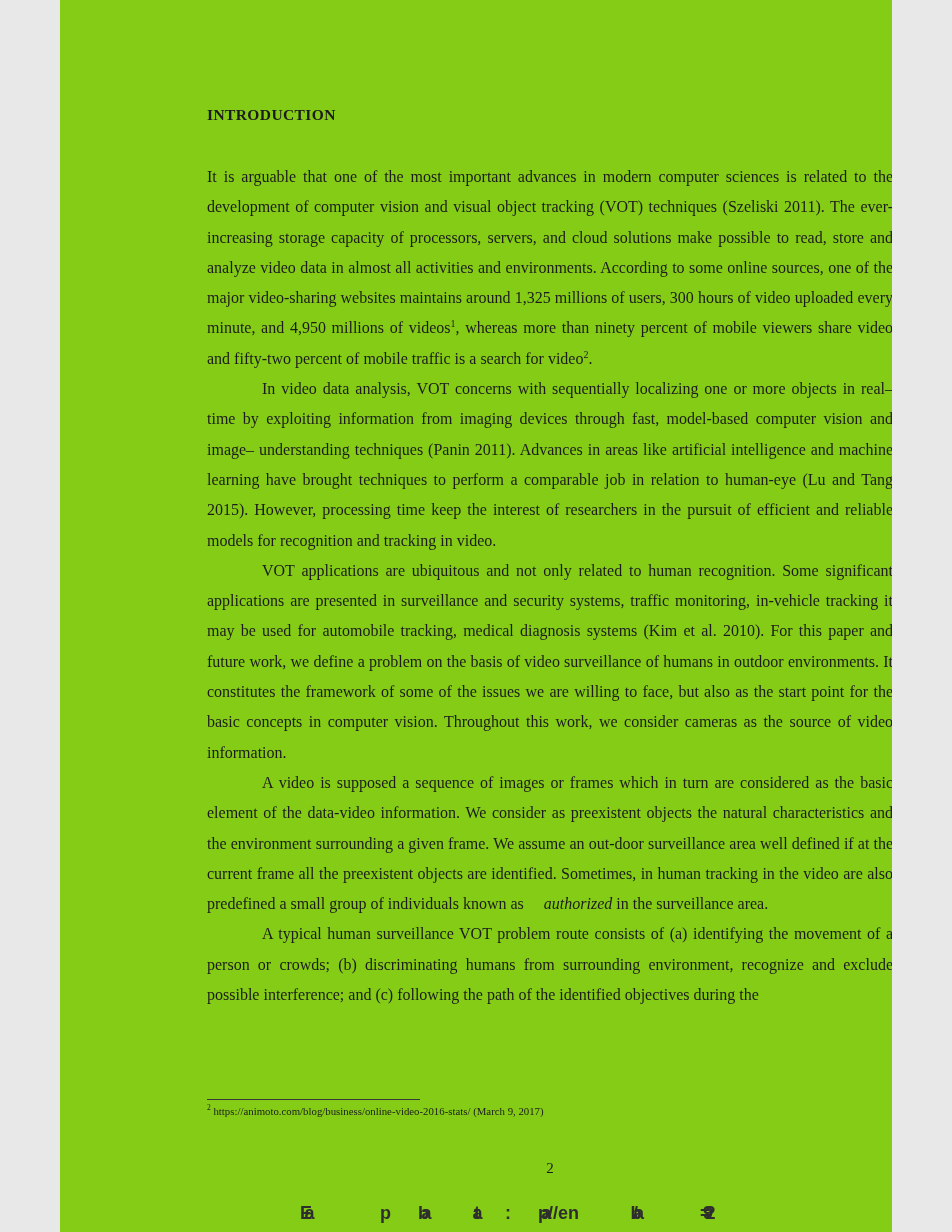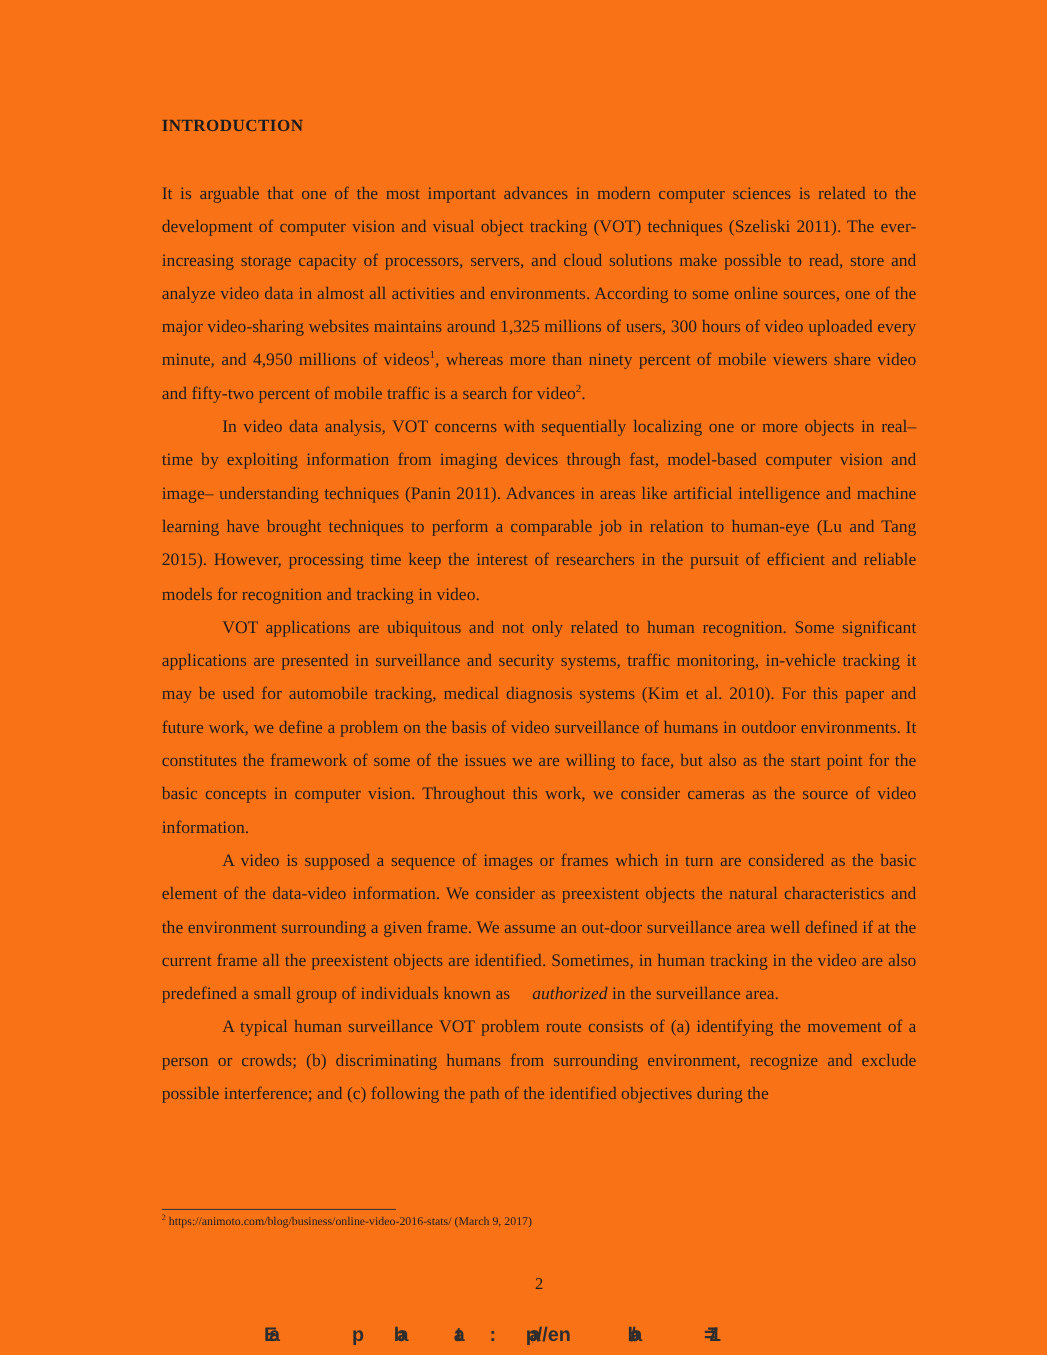--- a/index.html
+++ b/index.html
@@ -1,21 +1,21 @@
 <!DOCTYPE html>
 <html><head>
 <meta charset="utf-8">
 <style>
   html, body { margin: 0; padding: 0; background: #e8e8e8; }
   .page {
     position: relative;
-    width: 952px;
+    width: 832px;
     height: 1232px;
     margin: 0 auto;
-    background: #f97316;
+    background: #84cc16;
     font-family: "Liberation Serif", serif;
     color: #1c1c1c;
     overflow: hidden;
   }
   .heading {
     position: absolute;
     left: 147px;
     top: 106px;
     font-size: 15.5px;
     font-weight: bold;
@@ -109,16 +109,16 @@
 
   <div class="footer-garble" id="footer-garble">
       <span class="garble overlap" style="left: 240px;">Ea</span>
       <span class="garble" style="left: 320px;">p</span>
       <span class="garble overlap" style="left: 358px;">ba</span>
       <span class="garble overlap" style="left: 414px;">ta</span>
       <span class="garble" style="left: 445px;">:</span>
       <span class="garble overlap" style="left: 478px; text-decoration: underline;">pa</span>
       <span class="garble" style="left: 482px;">://en</span>
       <span class="garble overlap" style="left: 573px;">/ba</span>
-      <span class="garble overlap" style="left: 640px;">=71</span>
+      <span class="garble overlap" style="left: 640px;">=92</span>
     </div>
 
 </div>
 
 </body></html>

